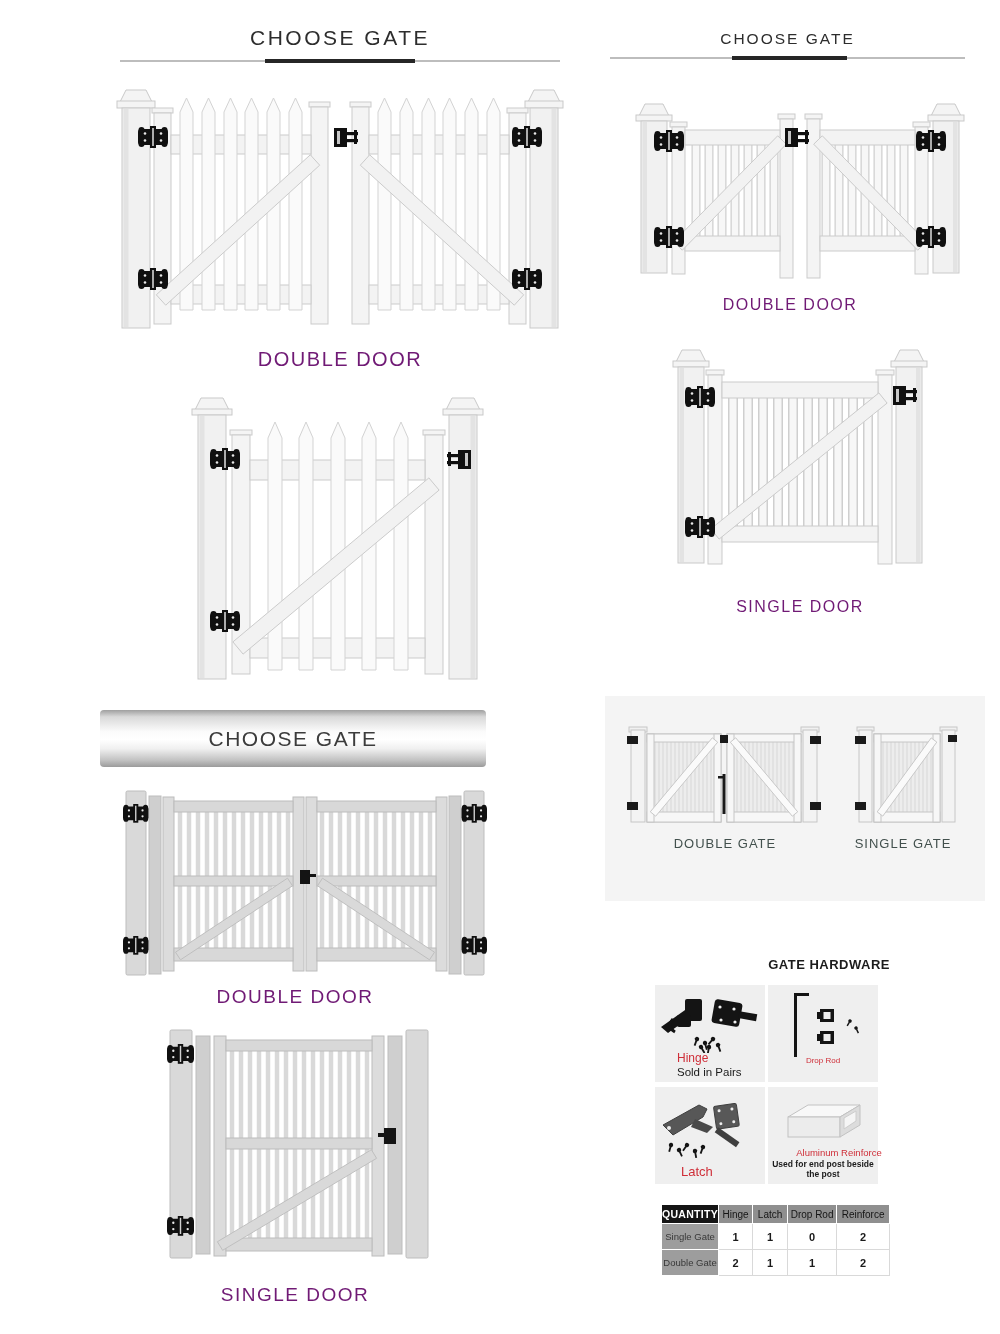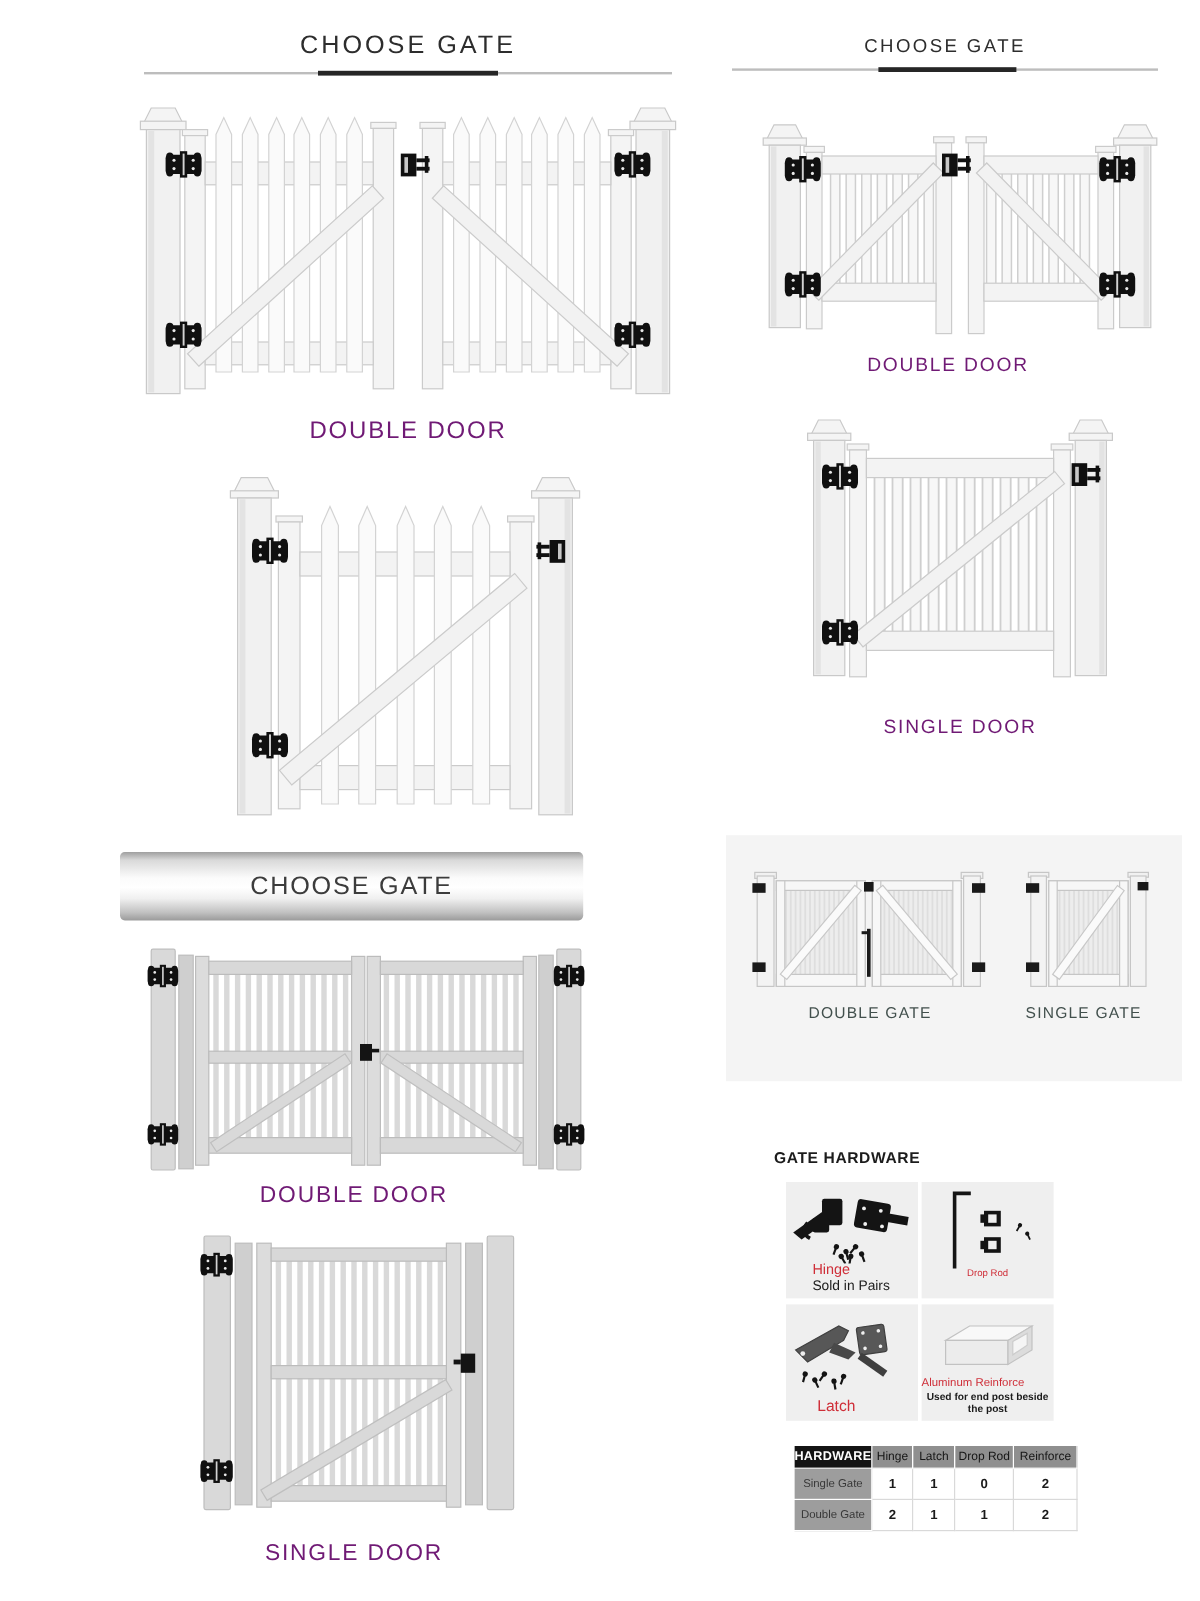--- a/index.html
+++ b/index.html
@@ -8,21 +8,21 @@
   .gate-svg{position:absolute;}
   .hdr{position:absolute;text-align:center;color:#2d2d2d;letter-spacing:2.5px;font-weight:400;}
   .hdr-line{position:absolute;height:2px;background:#bdbdbd;}
   .hdr-line .dark{position:absolute;top:-1px;height:4px;background:#262626;}
   .glabel{position:absolute;text-align:center;color:#701a75;letter-spacing:1.5px;font-weight:400;}
   .banner{position:absolute;left:100px;top:710px;width:386px;height:57px;border-radius:4px;
           background:linear-gradient(180deg,#9f9f9f 0%,#d9d9d9 12%,#fbfbfb 38%,#ffffff 52%,#f0f0f0 68%,#c2c2c2 88%,#9b9b9b 100%);
           text-align:center;line-height:57px;font-size:21px;letter-spacing:1.5px;color:#3c3c3c;}
   .panel{position:absolute;left:605px;top:696px;width:380px;height:205px;background:#f4f4f4;}
   .panel-label{position:absolute;text-align:center;font-size:13px;letter-spacing:1px;color:#42504d;}
-  .hw-title{position:absolute;left:645px;top:957px;width:245px;text-align:left;
+  .hw-title{position:absolute;left:645px;top:957px;width:245px;text-align:right;
             font-size:13px;font-weight:bold;letter-spacing:0.5px;color:#1c1c1c;}
   .hw-cell{position:absolute;width:110px;height:97px;background:#efefef;}
   .hw-name{position:absolute;color:#cf2e38;}
   .hw-note{position:absolute;color:#1b1b1b;}
   .qty-table{position:absolute;left:661px;top:1204px;border-collapse:collapse;table-layout:fixed;}
   .qty-table th,.qty-table td{padding:0;text-align:center;vertical-align:middle;}
   .qt-quantity{background:#141414;color:#ffffff;font-weight:bold;font-size:10.5px;width:56px;height:18px;
                letter-spacing:0.3px;border:1px solid #ffffff;}
   .qt-h{background:#8f8f8f;color:#151515;font-weight:400;font-size:10px;border:1px solid #ffffff;}
   .qt-rowlabel{background:#9d9d9d;color:#383838;font-size:9.5px;height:25px;border:1px solid #ffffff;}
@@ -345,28 +345,28 @@
     <div class="hw-name" style="left:26px;top:77px;font-size:13px">Latch</div>
   </div>
 
   <div class="hw-cell" style="left:768px;top:1087px">
     <svg style="position:absolute;left:0;top:4px" width="110" height="56" viewBox="0 0 110 56">
       <polygon points="20,26 72,26 92,14 40,14" fill="#f8f8f8" stroke="#c2c2c2"></polygon>
       <rect x="20" y="26" width="52" height="20" fill="#ececec" stroke="#c2c2c2"></rect>
       <polygon points="72,26 92,14 92,34 72,46" fill="#dcdcdc" stroke="#c2c2c2"></polygon>
       <polygon points="76,27 88,20 88,30 76,38" fill="#f5f5f5" stroke="#cccccc"></polygon>
     </svg>
-    <div class="hw-name" style="left:0;top:60px;width:110px;text-align:left;font-size:9.5px">Aluminum Reinforce</div>
+    <div class="hw-name" style="left:16px;top:60px;width:110px;text-align:center;font-size:9.5px">Aluminum Reinforce</div>
     <div class="hw-note" style="left:0;top:72px;width:110px;text-align:center;font-size:8.5px;font-weight:bold">Used for end post beside the post</div>
   </div>
 
   <table class="qty-table">
     <tbody>
         <tr>
-      <th class="qt-quantity">HARDWARE</th>
+      <th class="qt-quantity">QUANTITY</th>
       <th class="qt-h" style="width:33px">Hinge</th>
       <th class="qt-h" style="width:34px">Latch</th>
       <th class="qt-h" style="width:48px">Drop Rod</th>
       <th class="qt-h" style="width:52px">Reinforce</th>
     </tr>
     <tr>
       <td class="qt-rowlabel">Single Gate</td>
       <td class="qt-val">1</td>
       <td class="qt-val">1</td>
       <td class="qt-val">0</td>

